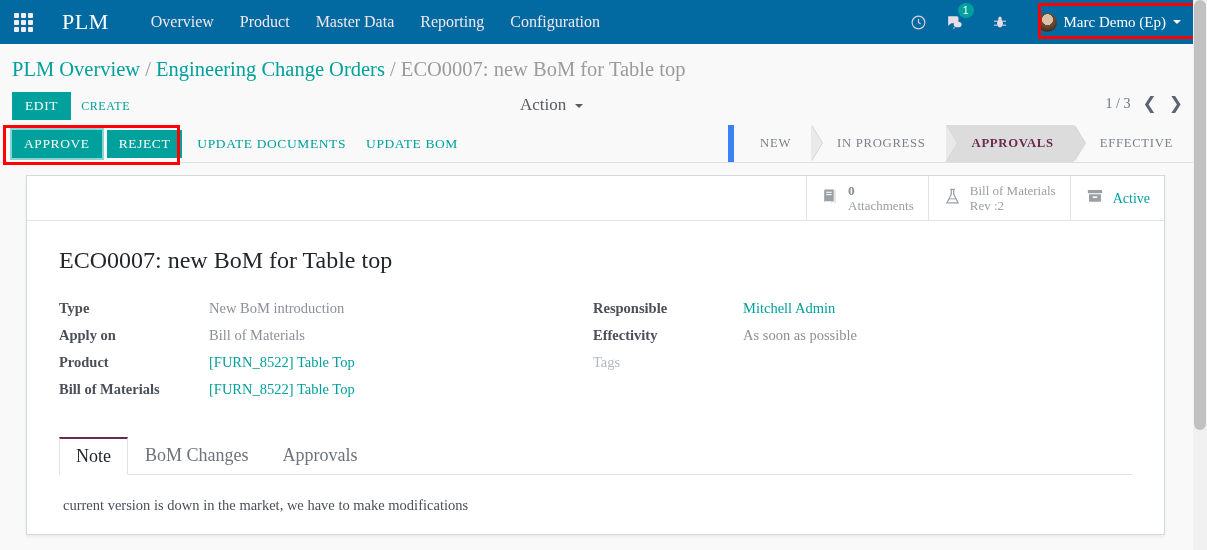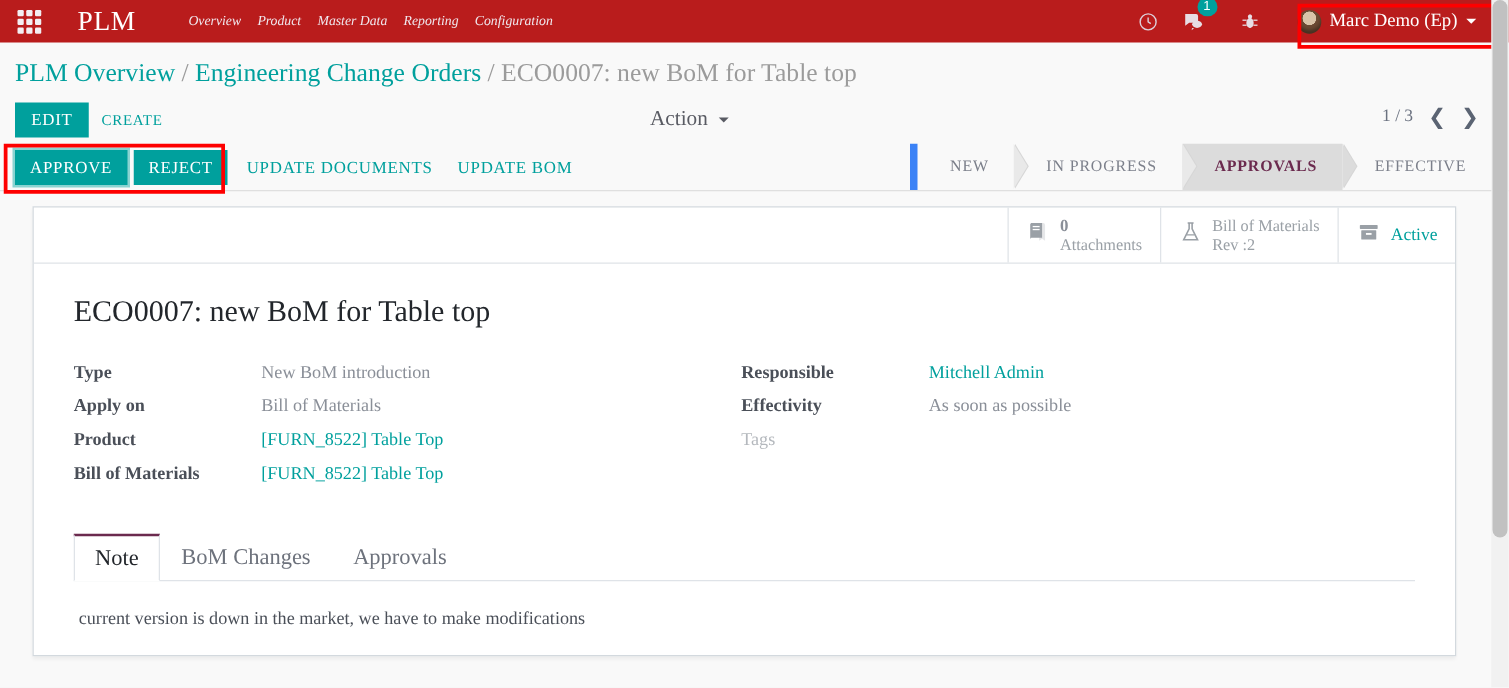--- a/index.html
+++ b/index.html
@@ -6,28 +6,28 @@
   html, body {
     width: 1207px; height: 550px;
     background: #f4f4f4;
     font-family: "Liberation Serif", "DejaVu Serif", serif;
     overflow: hidden;
   }
   .app { position: relative; width: 1207px; height: 550px; background: #f9f9f9; }
 
   
   .navbar {
-    height: 34px; background: #b91c1c; display: flex; align-items: center;
+    height: 44px; background: #0369a1; display: flex; align-items: center;
     padding: 0 6px 0 0; position: relative; color: #fff;
   }
   .apps-grid { width: 46px; display: flex; align-items: center; justify-content: center; cursor: pointer; }
   .grid-dots { display: grid; grid-template-columns: repeat(3, 5px); grid-template-rows: repeat(3, 5px); gap: 2px; }
   .grid-dots i { background: #f3eef2; display: block; width: 5px; height: 5px; border-radius: 1px; }
   .brand { font-size: 22px; letter-spacing: .5px; color: #fff; margin-left: 16px; margin-right: 40px; cursor: pointer; }
-  .menu { display: flex; align-items: center; gap: 9px; font-size: 11px; font-style: italic; }
+  .menu { display: flex; align-items: center; gap: 22px; font-size: 16px; }
   .menu a { color: #f0e8ee; text-decoration: none; cursor: pointer; padding: 4px 2px; }
   .nav-right { margin-left: auto; display: flex; align-items: center; gap: 18px; padding-right: 8px; }
   .icon-btn { cursor: pointer; display: flex; align-items: center; color: #e7dde4; }
   .badge {
     background: #00a09d; color: #fff; font-size: 10.5px; border-radius: 9px;
     padding: 1px 5px 1px 5px; margin-left: -6px; margin-top: -10px;
     font-family: "Liberation Sans", sans-serif; line-height: 13px;
   }
   .chat-wrap { display: flex; align-items: flex-start; cursor: pointer; }
   .user-menu { display: flex; align-items: center; gap: 7px; font-size: 15px; color: #fff; cursor: pointer; padding: 3px 12px; }

